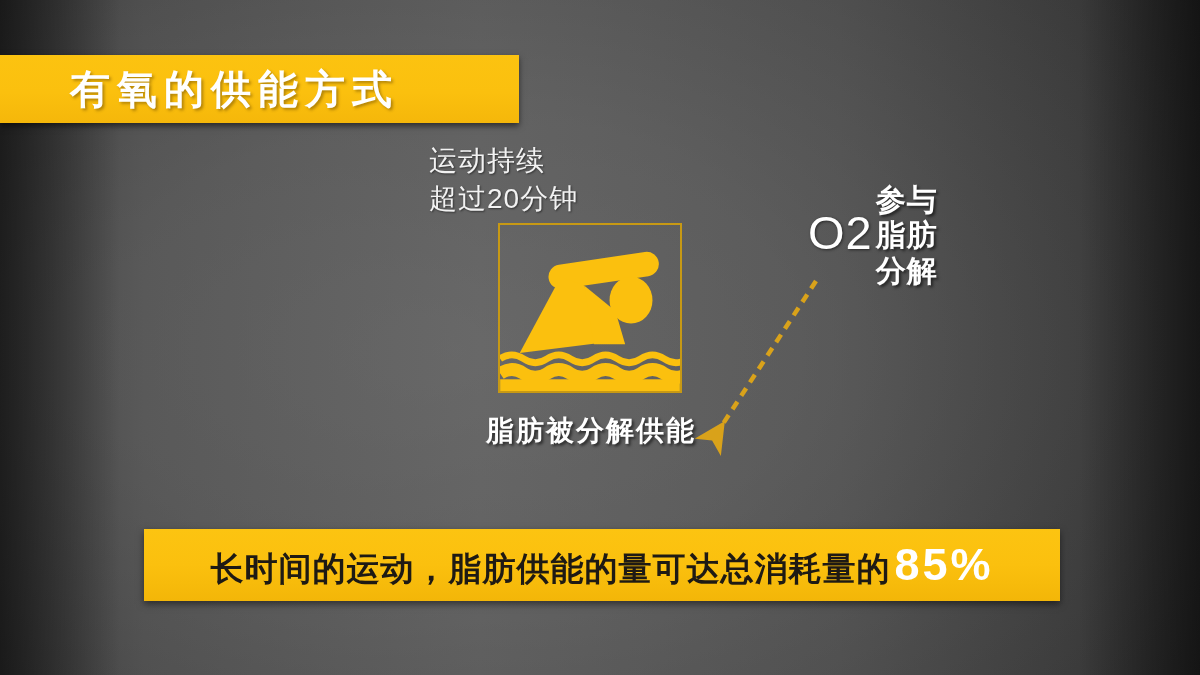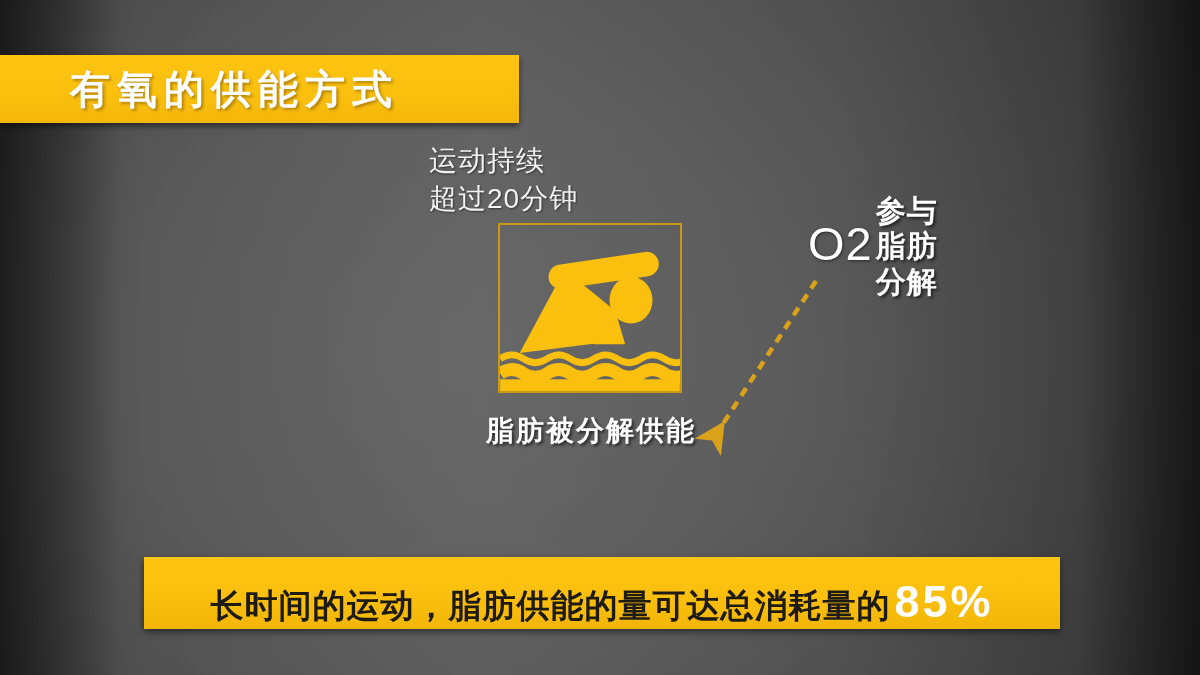--- a/index.html
+++ b/index.html
@@ -61,21 +61,21 @@
     border:2px solid #c79914;
   }
   #swim-frame svg { display:block; width:100%; height:100%; }
 
   
   #arrow-wrap { position:absolute; left:690px; top:265px; width:160px; height:190px; }
   #arrow-wrap svg { display:block; width:100%; height:100%; overflow:visible; }
 
   
   #o2-group {
-    position:absolute; left:808px; top:190px;
+    position:absolute; left:808px; top:179px;
     display:flex; align-items:flex-start;
   }
   #o2-label {
     color:#ffffff; font-size:47px; font-weight:400; line-height:1;
     letter-spacing:1px; margin-top:30px;
     text-shadow:1px 1px 3px rgba(0,0,0,.55);
   }
   #o2-lines {
     margin-left:3px; margin-top:3px;
     color:#ffffff; font-size:30px; font-weight:bold; line-height:1.18;
@@ -88,24 +88,24 @@
   #fat-caption {
     position:absolute; left:486px; top:416px;
     color:#ffffff; font-size:28px; font-weight:bold; letter-spacing:2px;
     line-height:1.1; white-space:nowrap;
     text-shadow:2px 2px 3px rgba(0,0,0,.6);
     text-align:right;
   }
 
   
   #bottom-banner {
-    position:absolute; left:144px; top:557px; width:916px; height:72px;
+    position:absolute; left:144px; top:529px; width:916px; height:72px;
     background:linear-gradient(180deg,#fcc411 0%,#fbc00e 50%,#f3b608 100%);
     box-shadow:0 3px 7px rgba(0,0,0,.5);
-    display:flex; align-items:flex-end; justify-content:center;
+    display:flex; align-items:center; justify-content:center;
   }
   #banner-text {
     color:#1e1a14; font-size:33px; font-weight:bold; letter-spacing:1px;
     white-space:nowrap; display:flex; align-items:baseline;
   }
   #banner-pct {
     color:#ffffff; font-size:45px; font-weight:bold; letter-spacing:3px;
     margin-left:4px;
   }
 </style>

